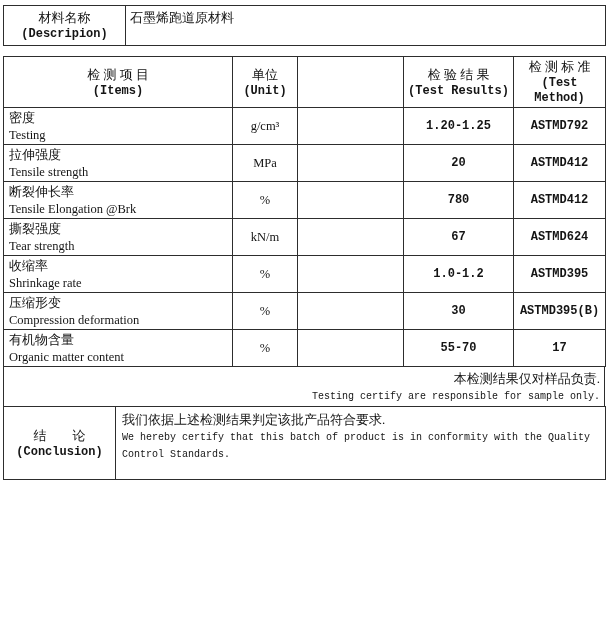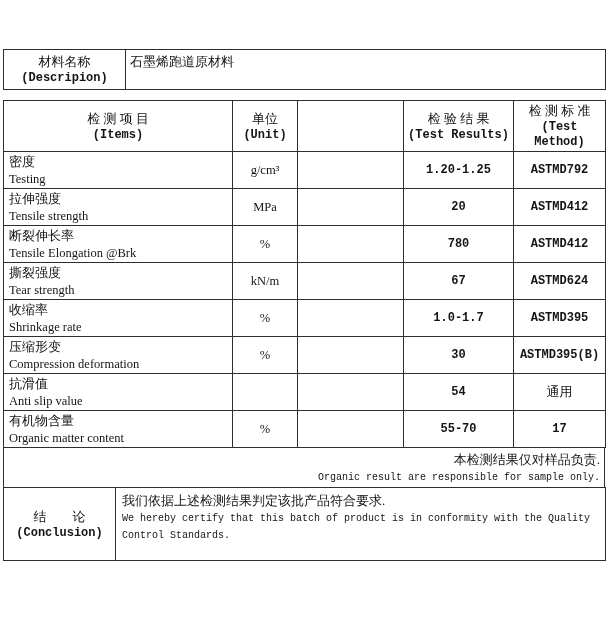--- a/index.html
+++ b/index.html
@@ -8,21 +8,20 @@
     width: 611px; height: 623px;
     font-family: "Liberation Serif", "DejaVu Serif", serif;
     color: #141414;
     overflow: hidden;
   }
   .page { padding: 5px 0 0 3px; }
   table.tbl {
     width: 602px;
     border-collapse: collapse;
     table-layout: fixed;
-    margin-top: 44px;
   }
   table.tbl td {
     border: 1px solid #2d2d2d;
     padding: 1px 4px;
     vertical-align: middle;
     overflow: hidden;
   }
   
   table.joined { margin-top: -1px; }
   table.main-tbl { margin-top: 10px; }
@@ -152,62 +151,52 @@
       <td class="center en">67</td>
       <td class="center en">ASTMD624</td>
     </tr>
     <tr class="data-row">
       <td class="item-cell">
         <div class="zh">收缩率</div>
         <div class="en-serif">Shrinkage rate</div>
       </td>
       <td class="center en-serif">%</td>
       <td></td>
-      <td class="center en">1.0-1.7</td>
+      <td class="center en">1.0-1.2</td>
       <td class="center en">ASTMD395</td>
     </tr>
     <tr class="data-row">
       <td class="item-cell">
         <div class="zh">压缩形变</div>
         <div class="en-serif">Compression deformation</div>
       </td>
       <td class="center en-serif">%</td>
       <td></td>
       <td class="center en">30</td>
       <td class="center en">ASTMD395(B)</td>
-    </tr>
-    <tr class="data-row">
-      <td class="item-cell">
-        <div class="zh">抗滑值</div>
-        <div class="en-serif">Anti slip value</div>
-      </td>
-      <td class="center en-serif"></td>
-      <td></td>
-      <td class="center en">54</td>
-      <td class="center zh">通用</td>
     </tr>
     <tr class="data-row">
       <td class="item-cell">
         <div class="zh">有机物含量</div>
         <div class="en-serif">Organic matter content</div>
       </td>
       <td class="center en-serif">%</td>
       <td></td>
       <td class="center en">55-70</td>
       <td class="center en">17</td>
     </tr>
   </tbody>
     </table>
 
   <table class="tbl joined disc-tbl">
     <tbody>
         <tr>
       <td>
         <div class="zh">本检测结果仅对样品负责.</div>
-        <div class="en-long">Organic result are responsible for sample only.</div>
+        <div class="en-long">Testing certify are responsible for sample only.</div>
       </td>
     </tr>
   </tbody>
     </table>
 
   <table class="tbl joined concl-tbl">
     <colgroup>
         <col style="width:112px">
         <col style="width:490px">
       </colgroup>

